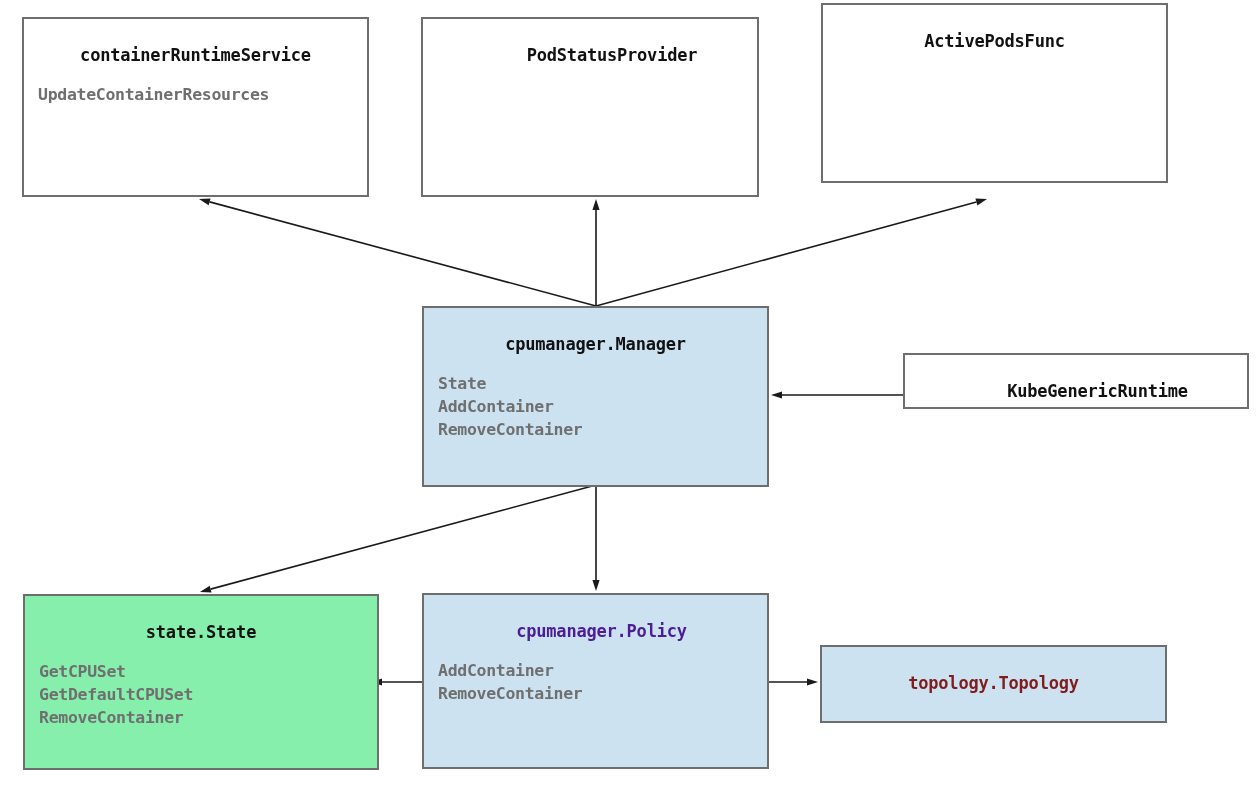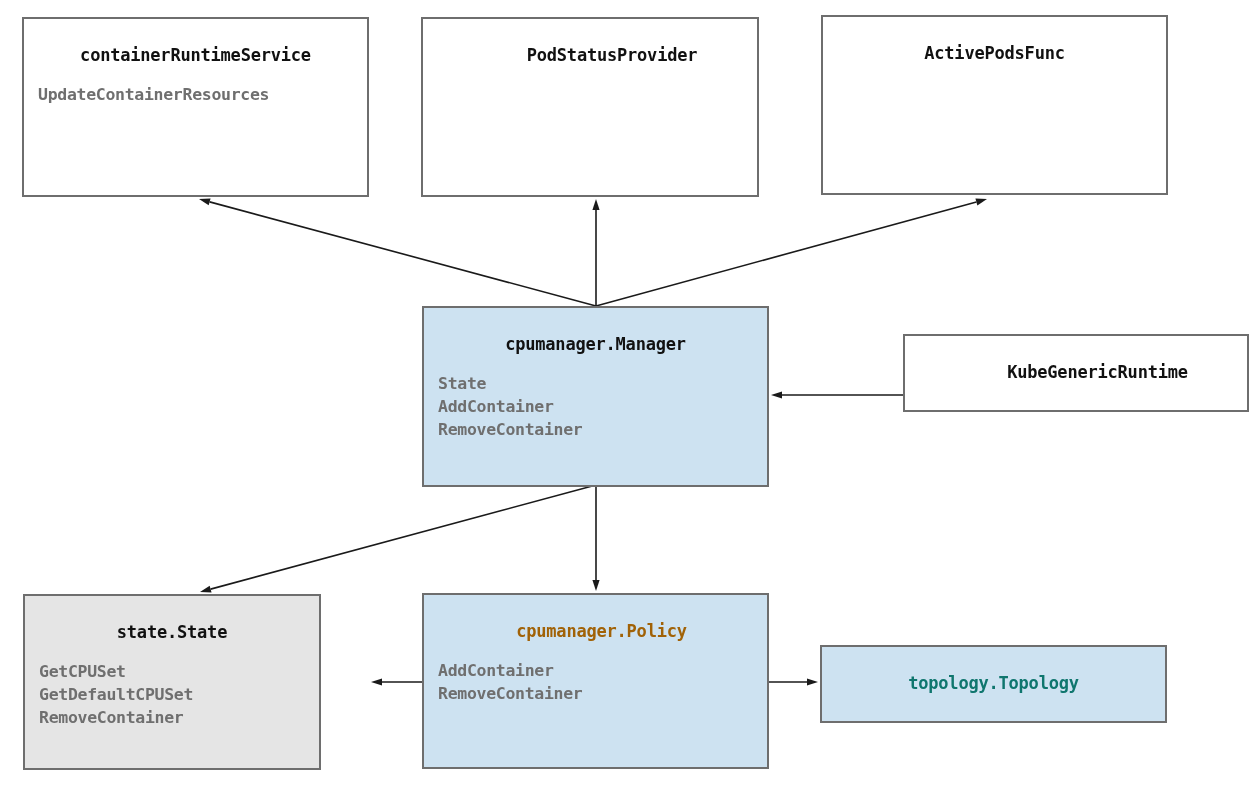--- a/index.html
+++ b/index.html
@@ -97,46 +97,46 @@
   <div id="nodes-layer">
       <div class="node" style="left: 22px; top: 17px; width: 347px; height: 180px; border-color: rgb(110, 110, 110);">
         <div class="node-title" style="color: rgb(17, 17, 17);">containerRuntimeService</div>
         <div class="node-members">
           <div class="member" style="color: rgb(111, 111, 111);">UpdateContainerResources</div>
         </div>
       </div>
       <div class="node title-only" style="left: 421px; top: 17px; width: 338px; height: 180px; border-color: rgb(110, 110, 110); padding-left: 44px;">
         <div class="node-title" style="color: rgb(17, 17, 17);">PodStatusProvider</div>
       </div>
-      <div class="node title-only" style="left: 821px; top: 15px; width: 347px; height: 180px; border-color: rgb(110, 110, 110);">
+      <div class="node title-only" style="left: 821px; top: 3px; width: 347px; height: 180px; border-color: rgb(110, 110, 110);">
         <div class="node-title" style="color: rgb(17, 17, 17);">ActivePodsFunc</div>
       </div>
       <div class="node filled" style="left: 422px; top: 306px; width: 347px; height: 181px; border-color: rgb(110, 110, 110); background: rgb(205, 226, 241);">
         <div class="node-title" style="color: rgb(17, 17, 17);">cpumanager.Manager</div>
         <div class="node-members">
           <div class="member" style="color: rgb(111, 111, 111);">State</div>
           <div class="member" style="color: rgb(111, 111, 111);">AddContainer</div>
           <div class="member" style="color: rgb(111, 111, 111);">RemoveContainer</div>
         </div>
       </div>
-      <div class="node title-only" style="left: 903px; top: 334px; width: 346px; height: 78px; border-color: rgb(110, 110, 110); padding-left: 43px;">
+      <div class="node title-only" style="left: 903px; top: 353px; width: 346px; height: 56px; border-color: rgb(110, 110, 110); padding-left: 43px;">
         <div class="node-title" style="color: rgb(17, 17, 17);">KubeGenericRuntime</div>
       </div>
-      <div class="node filled" style="left: 23px; top: 594px; width: 298px; height: 176px; border-color: rgb(110, 110, 110); background: #e5e5e5;">
+      <div class="node filled" style="left: 23px; top: 594px; width: 356px; height: 176px; border-color: rgb(110, 110, 110); background: #86efac;">
         <div class="node-title" style="color: rgb(17, 17, 17);">state.State</div>
         <div class="node-members">
           <div class="member" style="color: rgb(111, 111, 111);">GetCPUSet</div>
           <div class="member" style="color: rgb(111, 111, 111);">GetDefaultCPUSet</div>
           <div class="member" style="color: rgb(111, 111, 111);">RemoveContainer</div>
         </div>
       </div>
       <div class="node filled" style="left: 422px; top: 593px; width: 347px; height: 176px; border-color: rgb(110, 110, 110); background: rgb(205, 226, 241);">
-        <div class="node-title" style="color: #a16207; padding-left: 12px;">cpumanager.Policy</div>
+        <div class="node-title" style="color: #4c1d95; padding-left: 12px;">cpumanager.Policy</div>
         <div class="node-members">
           <div class="member" style="color: rgb(111, 111, 111);">AddContainer</div>
           <div class="member" style="color: rgb(111, 111, 111);">RemoveContainer</div>
         </div>
       </div>
       <div class="node filled title-only" style="left: 820px; top: 645px; width: 347px; height: 78px; border-color: rgb(110, 110, 110); background: rgb(205, 226, 241);">
-        <div class="node-title" style="color: #0f766e; text-align: center;">topology.Topology</div>
+        <div class="node-title" style="color: #7f1d1d; text-align: center;">topology.Topology</div>
       </div>
     </div>
 </div>
 
 </body></html>

